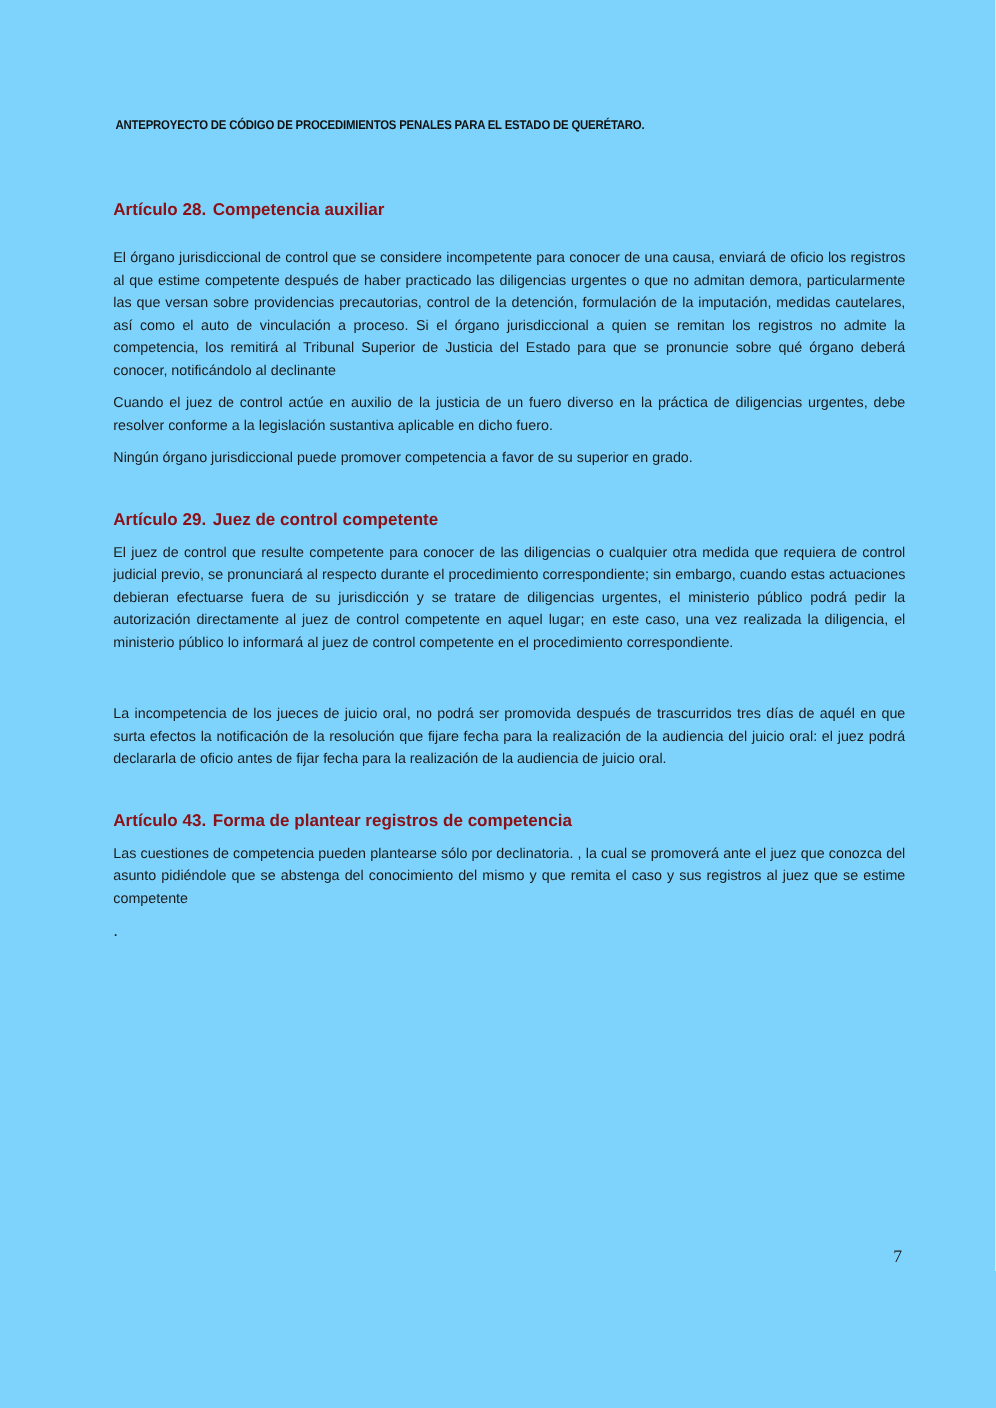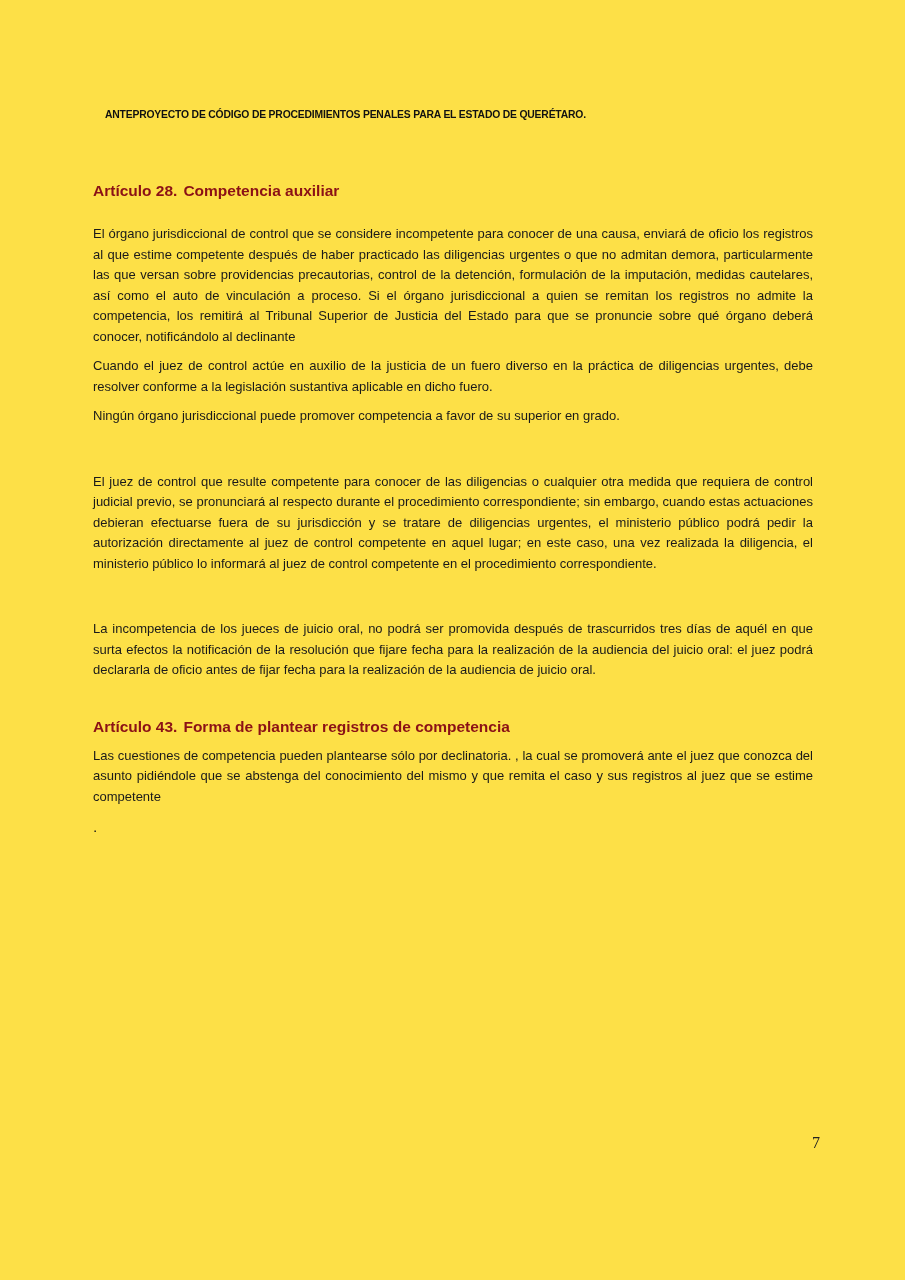--- a/index.html
+++ b/index.html
@@ -1,25 +1,25 @@
 <!DOCTYPE html>
 <html><head>
 <meta charset="utf-8">
 <style>
   html, body { margin: 0; padding: 0; background: #ffffff; }
   body { width: 905px; height: 1280px; position: relative; overflow: hidden; }
-  .page { position: absolute; left: 0; top: 0; width: 905px; height: 1280px; background: #fde047; }
+  .page { position: absolute; left: 0; top: 0; width: 905px; height: 1280px; background: #7dd3fc; }
   .running-header {
     position: absolute; left: 105px; top: 108px;
     font-family: "Liberation Sans", sans-serif; font-weight: bold;
     font-size: 11.5px; color: #111; letter-spacing: -0.2px;
     transform: scaleX(0.9); transform-origin: left top; white-space: nowrap;
   }
   .content {
-    position: absolute; left: 93px; top: 181px; width: 720px;
+    position: absolute; left: 103px; top: 181px; width: 720px;
     font-family: "Liberation Sans", sans-serif; color: #1a1a1a;
   }
   .art-heading {
     font-family: "Liberation Sans", sans-serif; font-weight: bold;
     font-size: 15.5px; color: #8b1116; margin: 0; line-height: 20px;
     text-align: justify;
   }
   .art-heading .num { margin-right: 6px; }
   .art-heading.hanging { padding-left: 26px; text-indent: -26px; }
   .para {
@@ -50,20 +50,23 @@
       </h2>
       <div class="gap-after-heading-large"></div>
       <p class="para">El órgano jurisdiccional de control que se considere incompetente para conocer de una causa, enviará de oficio los registros al que estime competente después de haber practicado las diligencias urgentes o que no admitan demora, particularmente las que versan sobre providencias precautorias, control de la detención, formulación de la imputación, medidas cautelares, así como el auto de vinculación a proceso. Si el órgano jurisdiccional a quien se remitan los registros no admite la competencia, los remitirá al Tribunal Superior de Justicia del Estado para que se pronuncie sobre qué órgano deberá conocer, notificándolo al declinante</p>
       <p class="para">Cuando el juez de control actúe en auxilio de la justicia de un fuero diverso en la práctica de diligencias urgentes, debe resolver conforme a la legislación sustantiva aplicable en dicho fuero.</p>
       <p class="para">Ningún órgano jurisdiccional puede promover competencia a favor de su superior en grado.</p>
     </section>
 
     <div class="gap-section"></div>
 
     <section>
+      <h2 class="art-heading">
+        <span class="num">Artículo 29.</span><span>Juez de control competente</span>
+      </h2>
       <div class="gap-after-heading"></div>
       <p class="para">El juez de control que resulte competente para conocer de las diligencias o cualquier otra medida que requiera de control judicial previo, se pronunciará al respecto durante el procedimiento correspondiente; sin embargo, cuando estas actuaciones debieran efectuarse fuera de su jurisdicción y se tratare de diligencias urgentes, el ministerio público podrá pedir la autorización directamente al juez de control competente en aquel lugar; en este caso, una vez realizada la diligencia, el ministerio público lo informará al juez de control competente en el procedimiento correspondiente.</p>
     </section>
 
     <div class="gap-section"></div>
 
     <section>
       <div class="gap-after-heading"></div>
       <p class="para">La incompetencia de los jueces de juicio oral, no podrá ser promovida después de trascurridos tres días de aquél en que surta efectos la notificación de la resolución que fijare fecha para la realización de la audiencia del juicio oral: el juez podrá declararla de oficio antes de fijar fecha para la realización de la audiencia de juicio oral.</p>
     </section>

